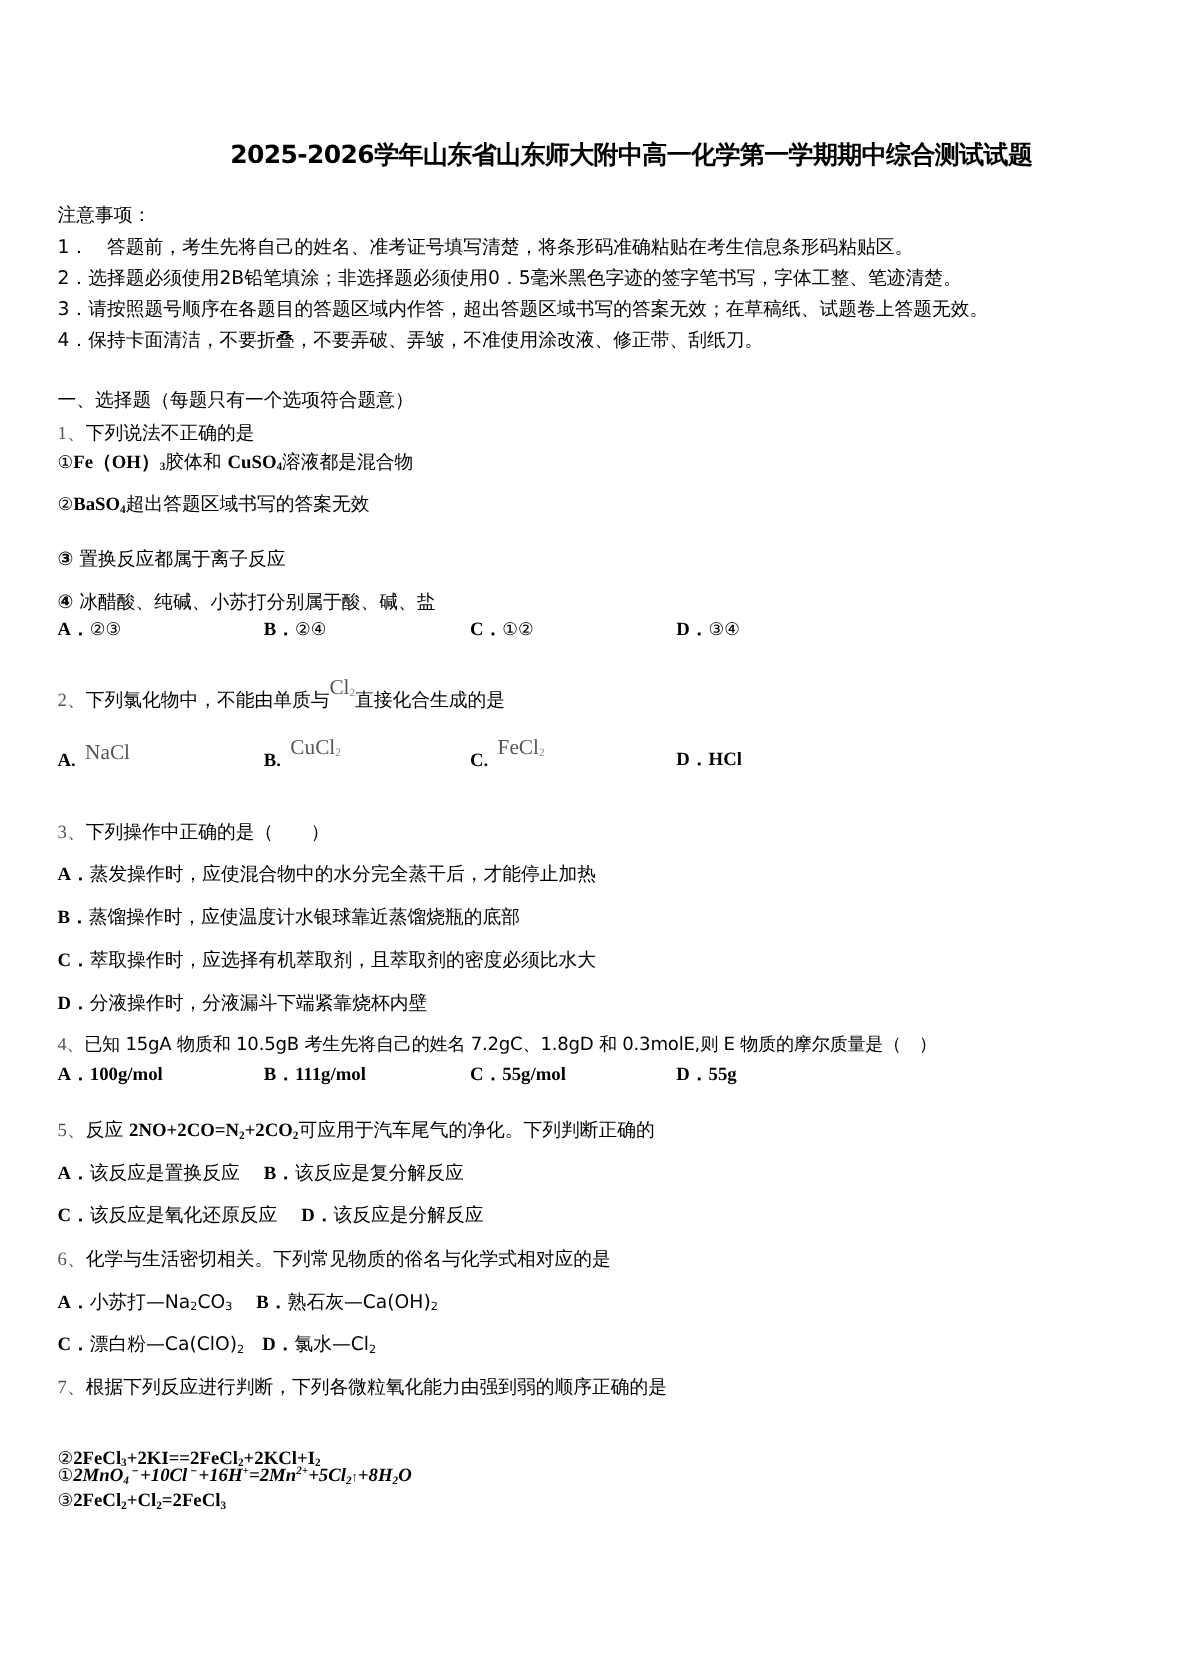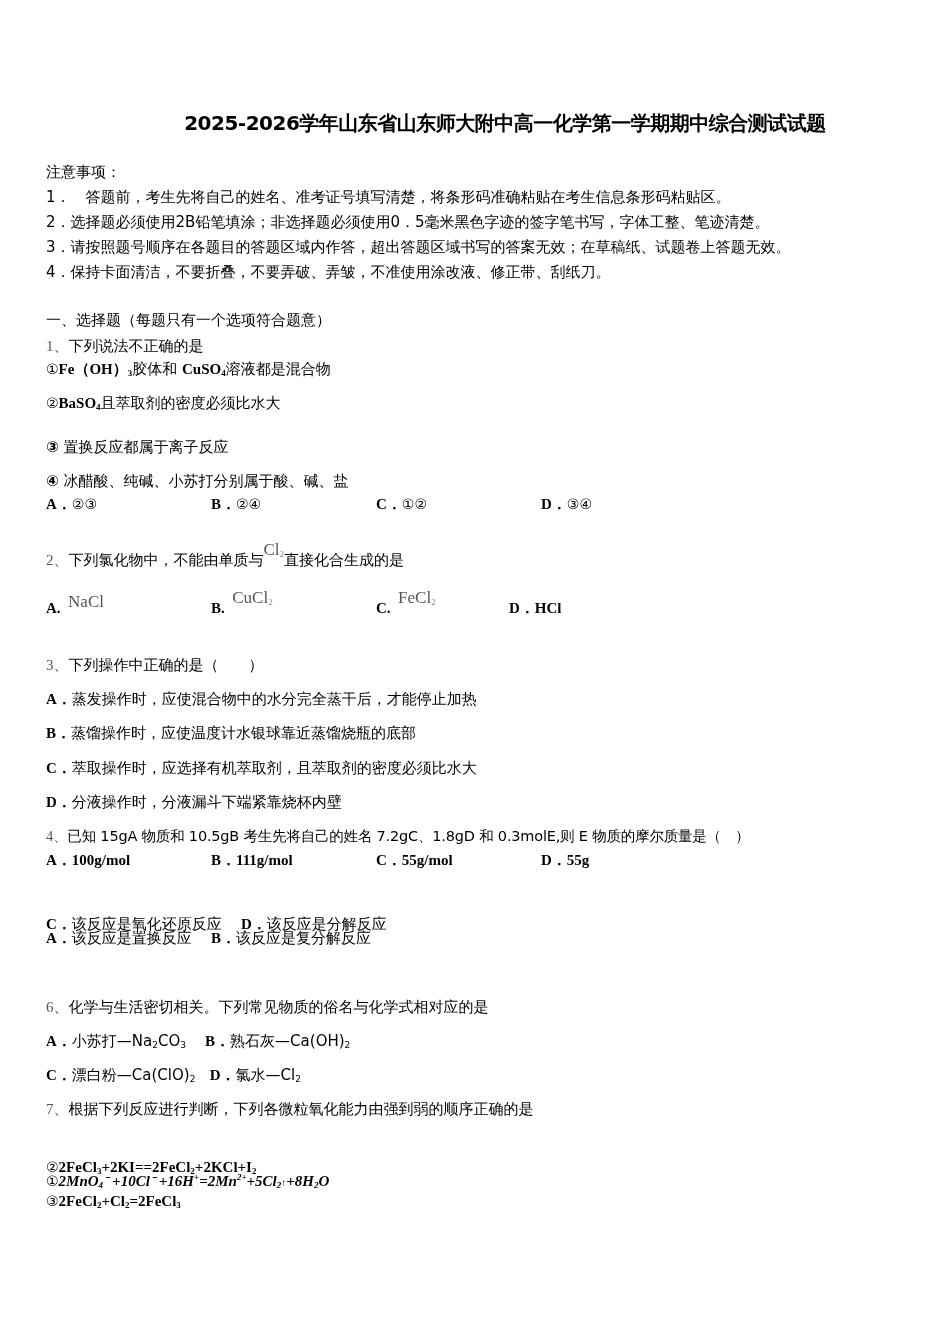--- a/index.html
+++ b/index.html
@@ -37,62 +37,65 @@
 
   <div class="line sans" style="top:300px;">一、选择题（每题只有一个选项符合题意）</div>
 
   <div class="line sans" style="top:326px;">
     <span class="num">1、</span><span>下列说法不正确的是</span>
   </div>
   <div class="line serif b" style="top:359px;">
     <span class="circ">①</span><span>Fe（OH）</span><sub>3</sub><span class="sans" style="font-weight:normal">胶体和 </span><span>CuSO</span><sub>4</sub><span class="sans" style="font-weight:normal">溶液都是混合物</span>
   </div>
   <div class="line serif b" style="top:393px;">
-    <span class="circ">②</span><span>BaSO</span><sub>4</sub><span class="sans" style="font-weight:normal">且萃取剂的密度必须比水大</span>
+    <span class="circ">②</span><span>BaSO</span><sub>4</sub><span class="sans" style="font-weight:normal">超出答题区域书写的答案无效</span>
   </div>
   <div class="line sans" style="top:427px;">
     <span class="b">③</span><span> 置换反应都属于离子反应</span>
   </div>
   <div class="line sans" style="top:461px;">
     <span class="b">④</span><span> 冰醋酸、纯碱、小苏打分别属于酸、碱、盐</span>
   </div>
 
   <div class="opt" style="left:46px; top:494px;"><span class="optlabel">A．</span><span class="circ">②③</span></div>
   <div class="opt" style="left:211px; top:494px;"><span class="optlabel">B．</span><span class="circ">②④</span></div>
   <div class="opt" style="left:376px; top:494px;"><span class="optlabel">C．</span><span class="circ">①②</span></div>
   <div class="opt" style="left:541px; top:494px;"><span class="optlabel">D．</span><span class="circ">③④</span></div>
 
   <div class="line sans" style="top:540px;">
     <span class="num">2、</span><span>下列氯化物中，不能由单质与</span><span class="formula-img" style="top:-10px;"><span>Cl</span><sub>2</sub></span><span>直接化合生成的是</span>
   </div>
   <div class="opt" style="left:46px; top:598px;"><span class="optlabel">A.</span>&nbsp;&nbsp;<span class="formula-img" style="top:-6px;">NaCl</span></div>
   <div class="opt" style="left:211px; top:598px;"><span class="optlabel">B.</span>&nbsp;&nbsp;<span class="formula-img" style="top:-10px;"><span>CuCl</span><sub>2</sub></span></div>
   <div class="opt" style="left:376px; top:598px;"><span class="optlabel">C.</span>&nbsp;&nbsp;<span class="formula-img" style="top:-10px;"><span>FeCl</span><sub>2</sub></span></div>
-  <div class="opt" style="left:509px; top:598px;"><span class="optlabel">D．</span><span class="serif b">HCl</span></div>
+  <div class="opt" style="left:541px; top:598px;"><span class="optlabel">D．</span><span class="serif b">HCl</span></div>
 
   <div class="line sans" style="top:645px;">
     <span class="num">3、</span><span>下列操作中正确的是（　　）</span>
   </div>
   <div class="line sans" style="top:679px;"><span class="optlabel">A．</span><span>蒸发操作时，应使混合物中的水分完全蒸干后，才能停止加热</span></div>
   <div class="line sans" style="top:713px;"><span class="optlabel">B．</span><span>蒸馏操作时，应使温度计水银球靠近蒸馏烧瓶的底部</span></div>
   <div class="line sans" style="top:748px;"><span class="optlabel">C．</span><span>萃取操作时，应选择有机萃取剂，且萃取剂的密度必须比水大</span></div>
   <div class="line sans" style="top:782px;text-align:right;"><span class="optlabel">D．</span><span>分液操作时，分液漏斗下端紧靠烧杯内壁</span></div>
 
   <div class="line sans" style="top:816px; font-size:14.5px; letter-spacing:-0.2px;">
     <span class="num">4、</span><span>已知 15gA 物质和 10.5gB 考生先将自己的姓名 7.2gC、1.8gD 和 0.3molE,则 E 物质的摩尔质量是（　）</span>
   </div>
   <div class="opt serif b" style="left:46px; top:850px;"><span>A．</span><span>100g/mol</span></div>
   <div class="opt serif b" style="left:211px; top:850px;"><span>B．</span><span>111g/mol</span></div>
   <div class="opt serif b" style="left:376px; top:850px;"><span>C．</span><span>55g/mol</span></div>
   <div class="opt serif b" style="left:541px; top:850px;"><span>D．</span><span>55g</span></div>
 
+  <div class="line sans" style="top:884px;">
+    <span class="num">5、</span><span>反应 </span><span class="serif b">2NO+2CO=N</span><sub class="serif b">2</sub><span class="serif b">+2CO</span><sub class="serif b">2</sub><span>可应用于汽车尾气的净化。下列判断正确的</span>
+  </div>
   <div class="line sans" style="top:918px;">
     <span class="optlabel">A．</span><span>该反应是置换反应</span>&nbsp;&nbsp;&nbsp;&nbsp;<span class="optlabel">B．</span><span>该反应是复分解反应</span>
   </div>
-  <div class="line sans" style="top:904px;">
+  <div class="line sans" style="top:952px;">
     <span class="optlabel">C．</span><span>该反应是氧化还原反应</span>&nbsp;&nbsp;&nbsp;&nbsp;<span class="optlabel">D．</span><span>该反应是分解反应</span>
   </div>
 
   <div class="line sans" style="top:987px;">
     <span class="num">6、</span><span>化学与生活密切相关。下列常见物质的俗名与化学式相对应的是</span>
   </div>
   <div class="line sans" style="top:1021px;">
     <span class="optlabel">A．</span><span>小苏打—</span><span>Na</span><sub>2</sub><span>CO</span><sub>3</sub>&nbsp;&nbsp;&nbsp;&nbsp;<span class="optlabel">B．</span><span>熟石灰—</span><span>Ca(OH)</span><sub>2</sub>
   </div>
   <div class="line sans" style="top:1055px;">

